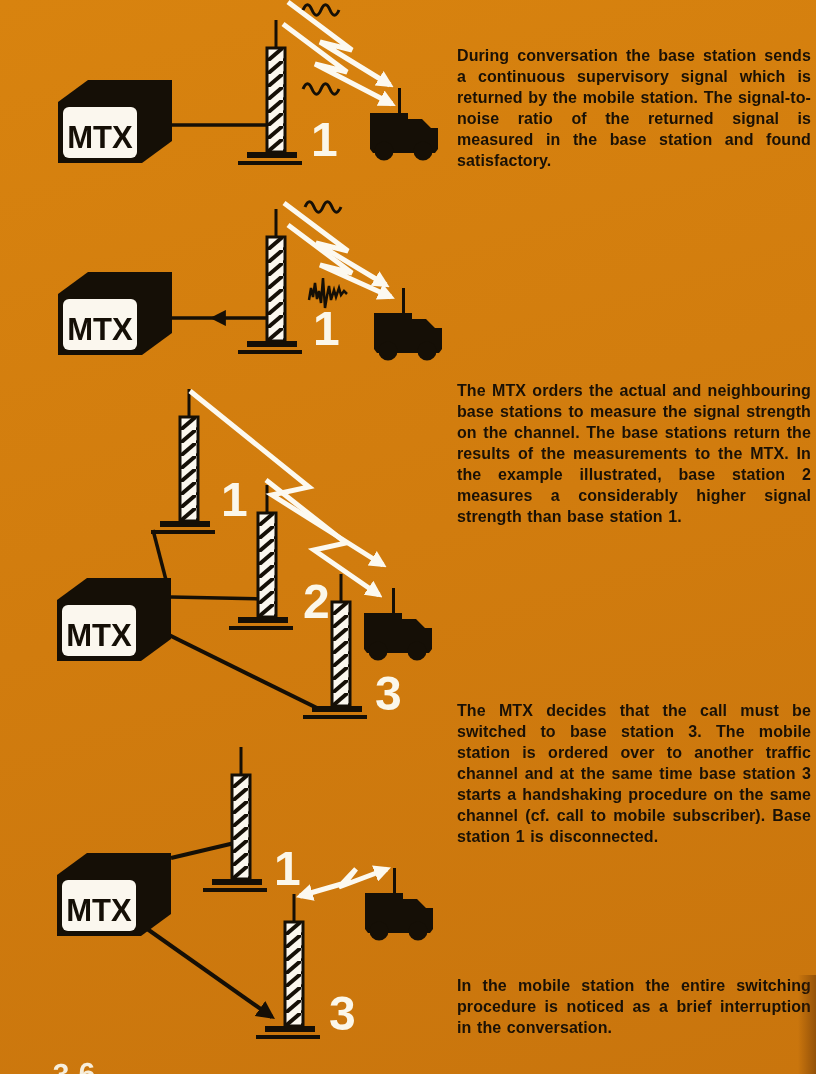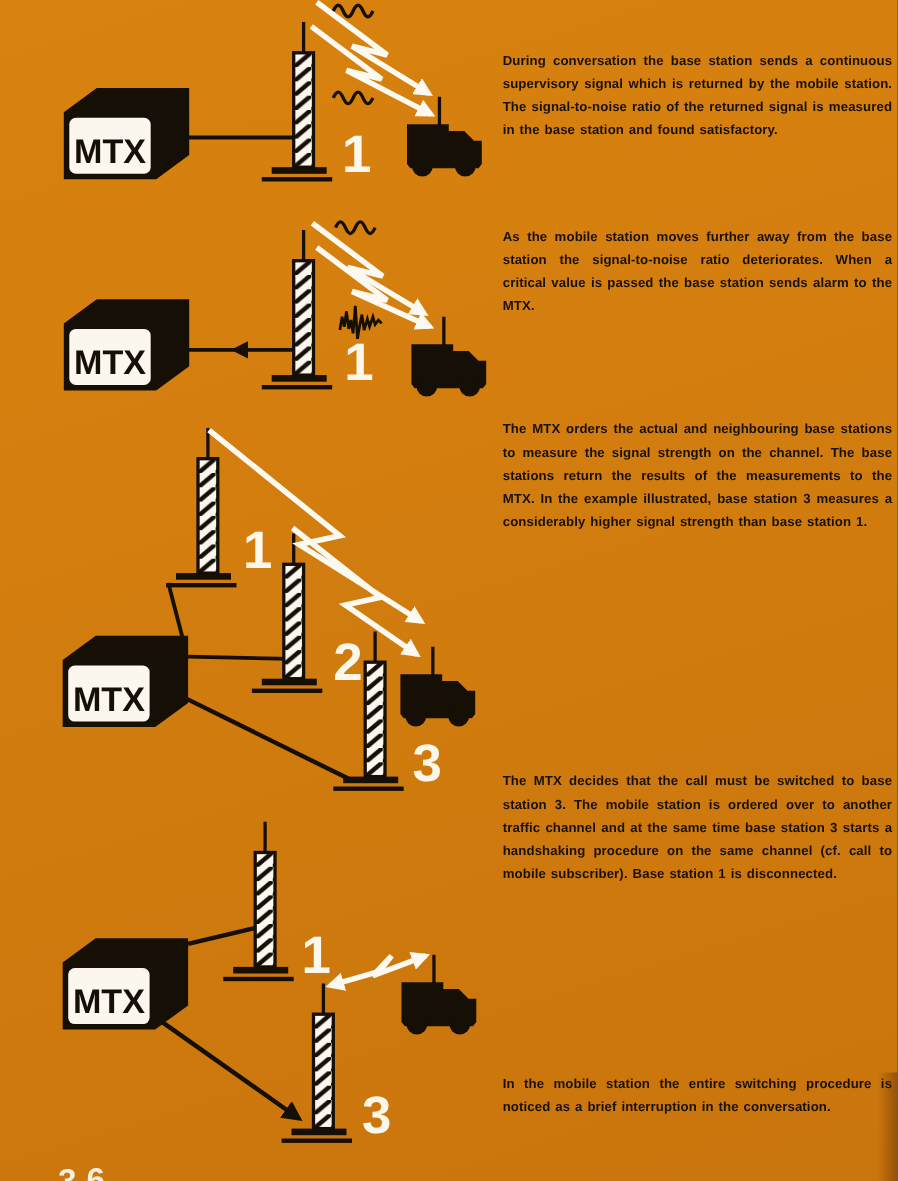--- a/index.html
+++ b/index.html
@@ -5,21 +5,21 @@
   html,body{margin:0;padding:0;background:#555;}
   .page{
     position:relative;
     width:816px;height:1074px;
     overflow:hidden;
     background:linear-gradient(163deg,#d8830f 0%,#d17c0e 50%,#c9750d 100%);
     font-family:"Liberation Sans",sans-serif;
   }
   .txt{
     position:absolute;left:457px;width:354px;margin:0;
-    font-size:12px;line-height:21px;font-weight:700;
+    font-size:16px;line-height:21px;font-weight:700;
     color:#1a1106;text-align:justify;letter-spacing:.1px;word-spacing:1px;
   }
   svg.diag{position:absolute;left:0;}
   .station-num{font-family:"Liberation Sans",sans-serif;font-weight:bold;font-size:48px;fill:#fbf7ea;}
   .mtx-face-text{font-family:"Liberation Sans",sans-serif;}
   .edge-shadow{
     position:absolute;right:0;top:975px;bottom:0;width:18px;
     background:linear-gradient(to right,rgba(84,38,2,0) 0%,rgba(84,38,2,.45) 100%);
   }
   .page-num{
@@ -117,20 +117,19 @@
     <use href="#sym-tower" x="232" y="37"></use>
     <use href="#sym-tower" x="285" y="184"></use>
     <use href="#sym-mtx" x="57" y="115"></use>
     <use href="#sym-truck" x="363" y="127"></use>
     <path d="M300,158 L345,145 L356,131 L339,149 L387,131" fill="none" stroke="#fcf9f0" stroke-width="5" marker-start="url(#aw)" marker-end="url(#aw)"></path>
     <text class="station-num" x="274" y="147">1</text>
     <text class="station-num" x="329" y="292">3</text>
   </svg>
 
   <p class="txt" style="top:45px">During conversation the base station sends a continuous supervisory signal which is returned by the mobile station. The signal-to-noise ratio of the returned signal is measured in the base station and found satisfactory.</p>
-  <p class="txt" style="top:205px">As the mobile station moves further away from the base station the signal-to-noise ratio deteriorates. When a critical value is passed the base station sends alarm to the MTX.</p>
-  <p class="txt" style="top:380px">The MTX orders the actual and neighbouring base stations to measure the signal strength on the channel. The base stations return the results of the measurements to the MTX. In the example illustrated, base station 3 measures a considerably higher signal strength than base station 1.</p>
+  <p class="txt" style="top:380px">The MTX orders the actual and neighbouring base stations to measure the signal strength on the channel. The base stations return the results of the measurements to the MTX. In the example illustrated, base station 2 measures a considerably higher signal strength than base station 1.</p>
   <p class="txt" style="top:700px">The MTX decides that the call must be switched to base station 3. The mobile station is ordered over to another traffic channel and at the same time base station 3 starts a handshaking procedure on the same channel (cf. call to mobile subscriber). Base station 1 is disconnected.</p>
   <p class="txt" style="top:975px">In the mobile station the entire switching procedure is noticed as a brief interruption in the conversation.</p>
 
   <div class="edge-shadow"></div>
   <div class="page-num">36</div>
 </div>
 
 </body></html>

